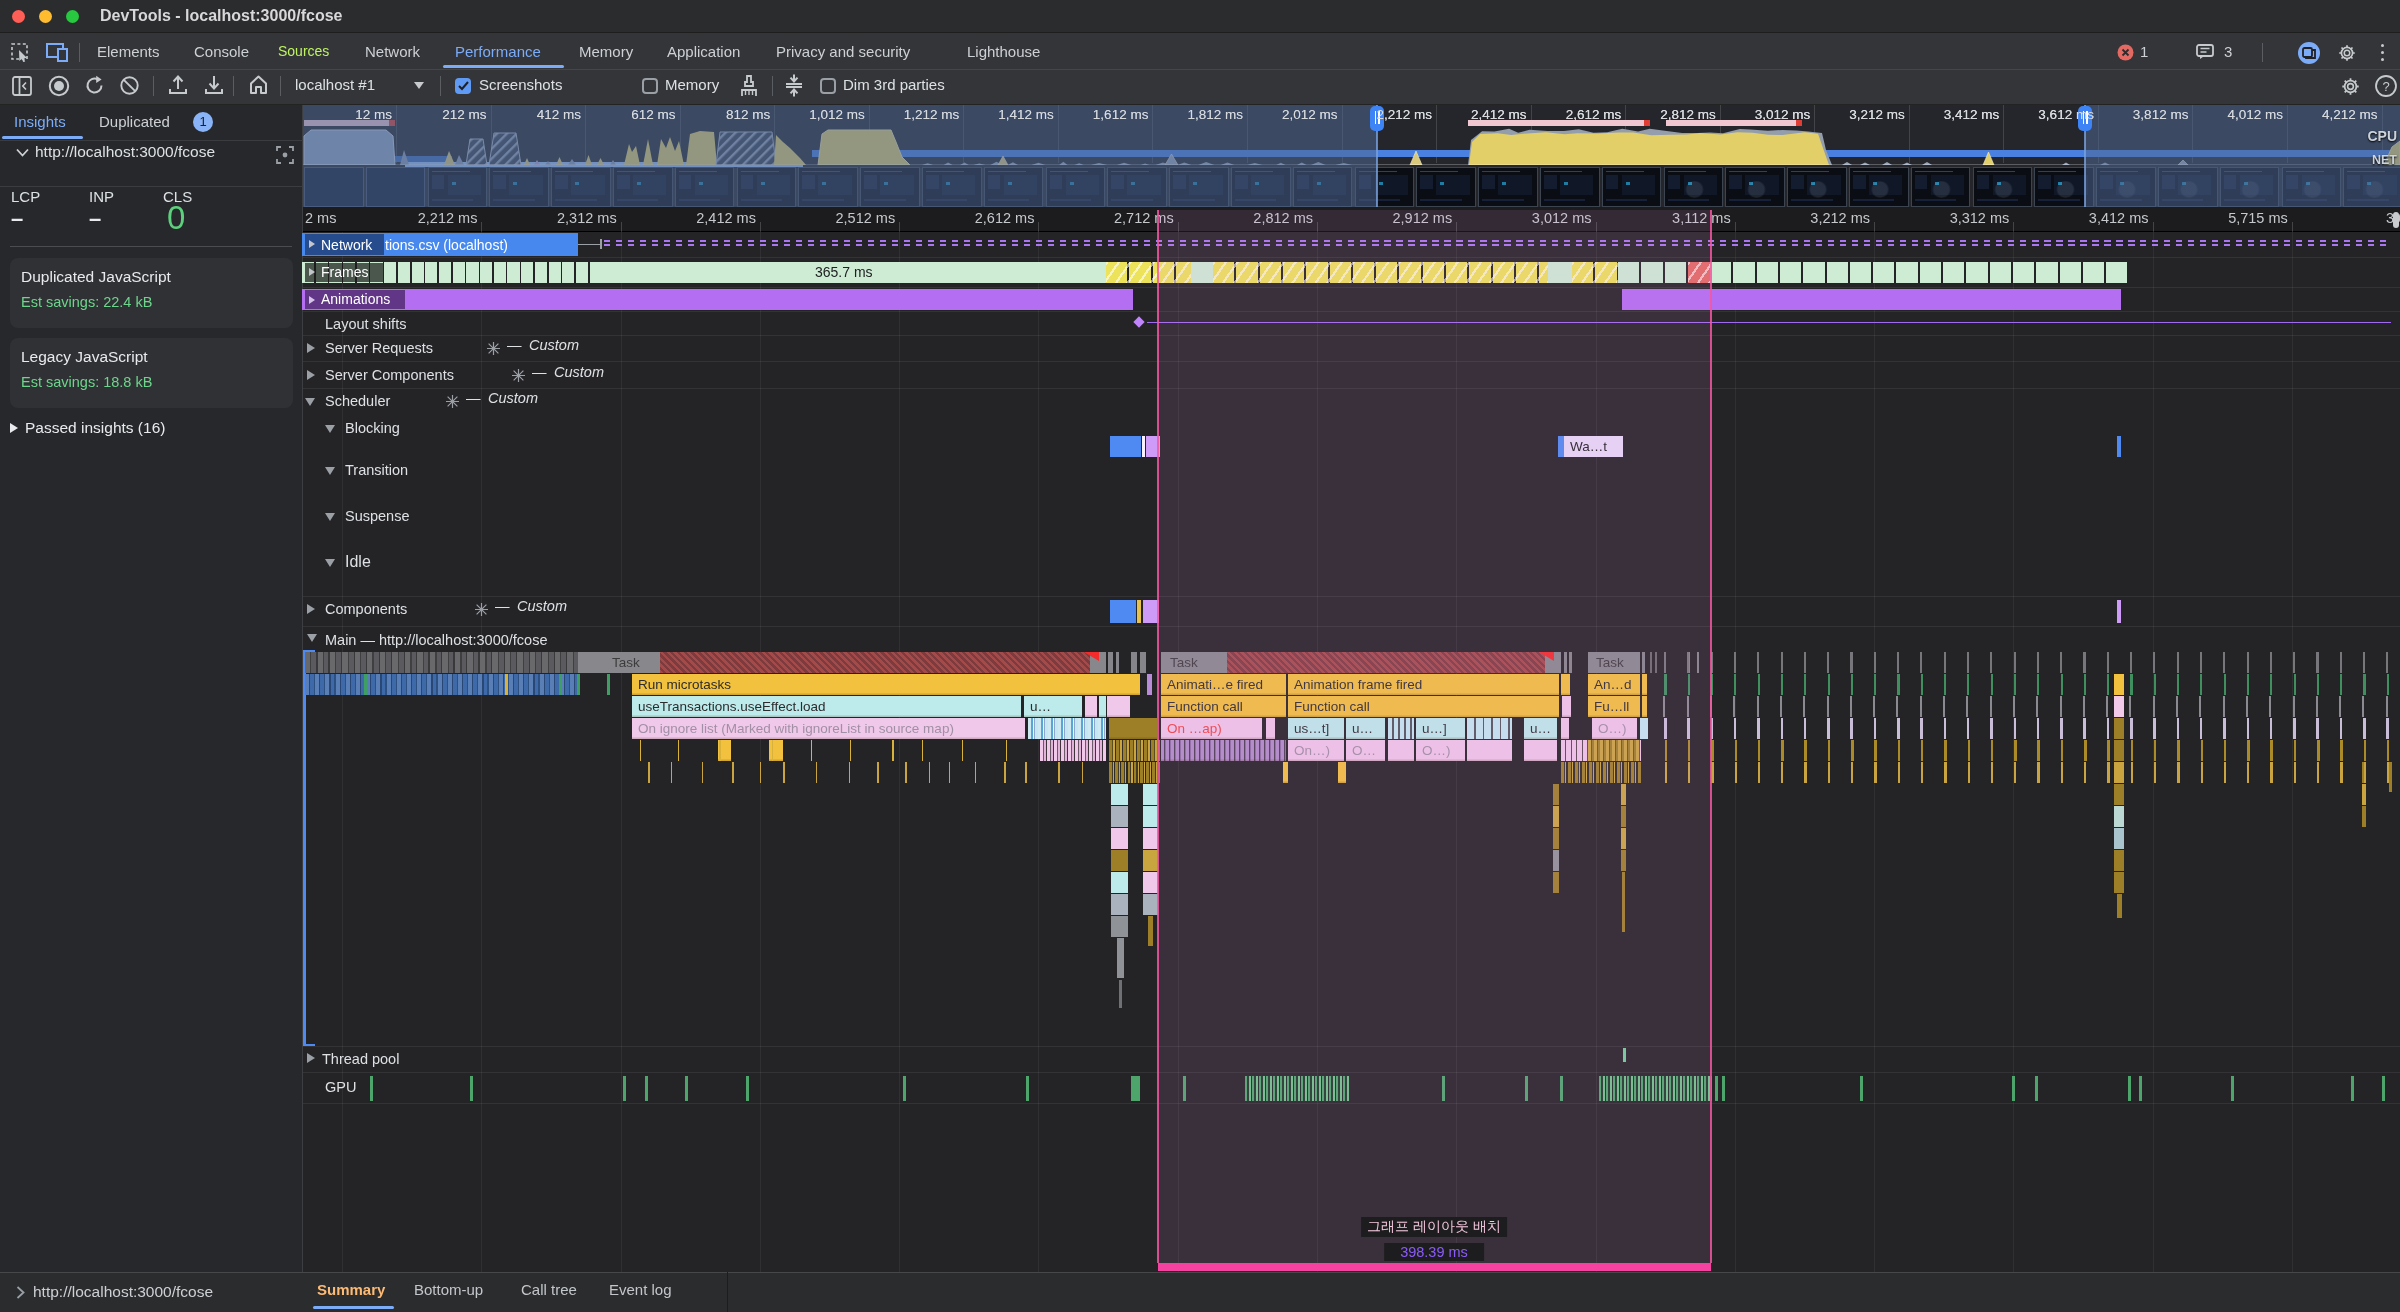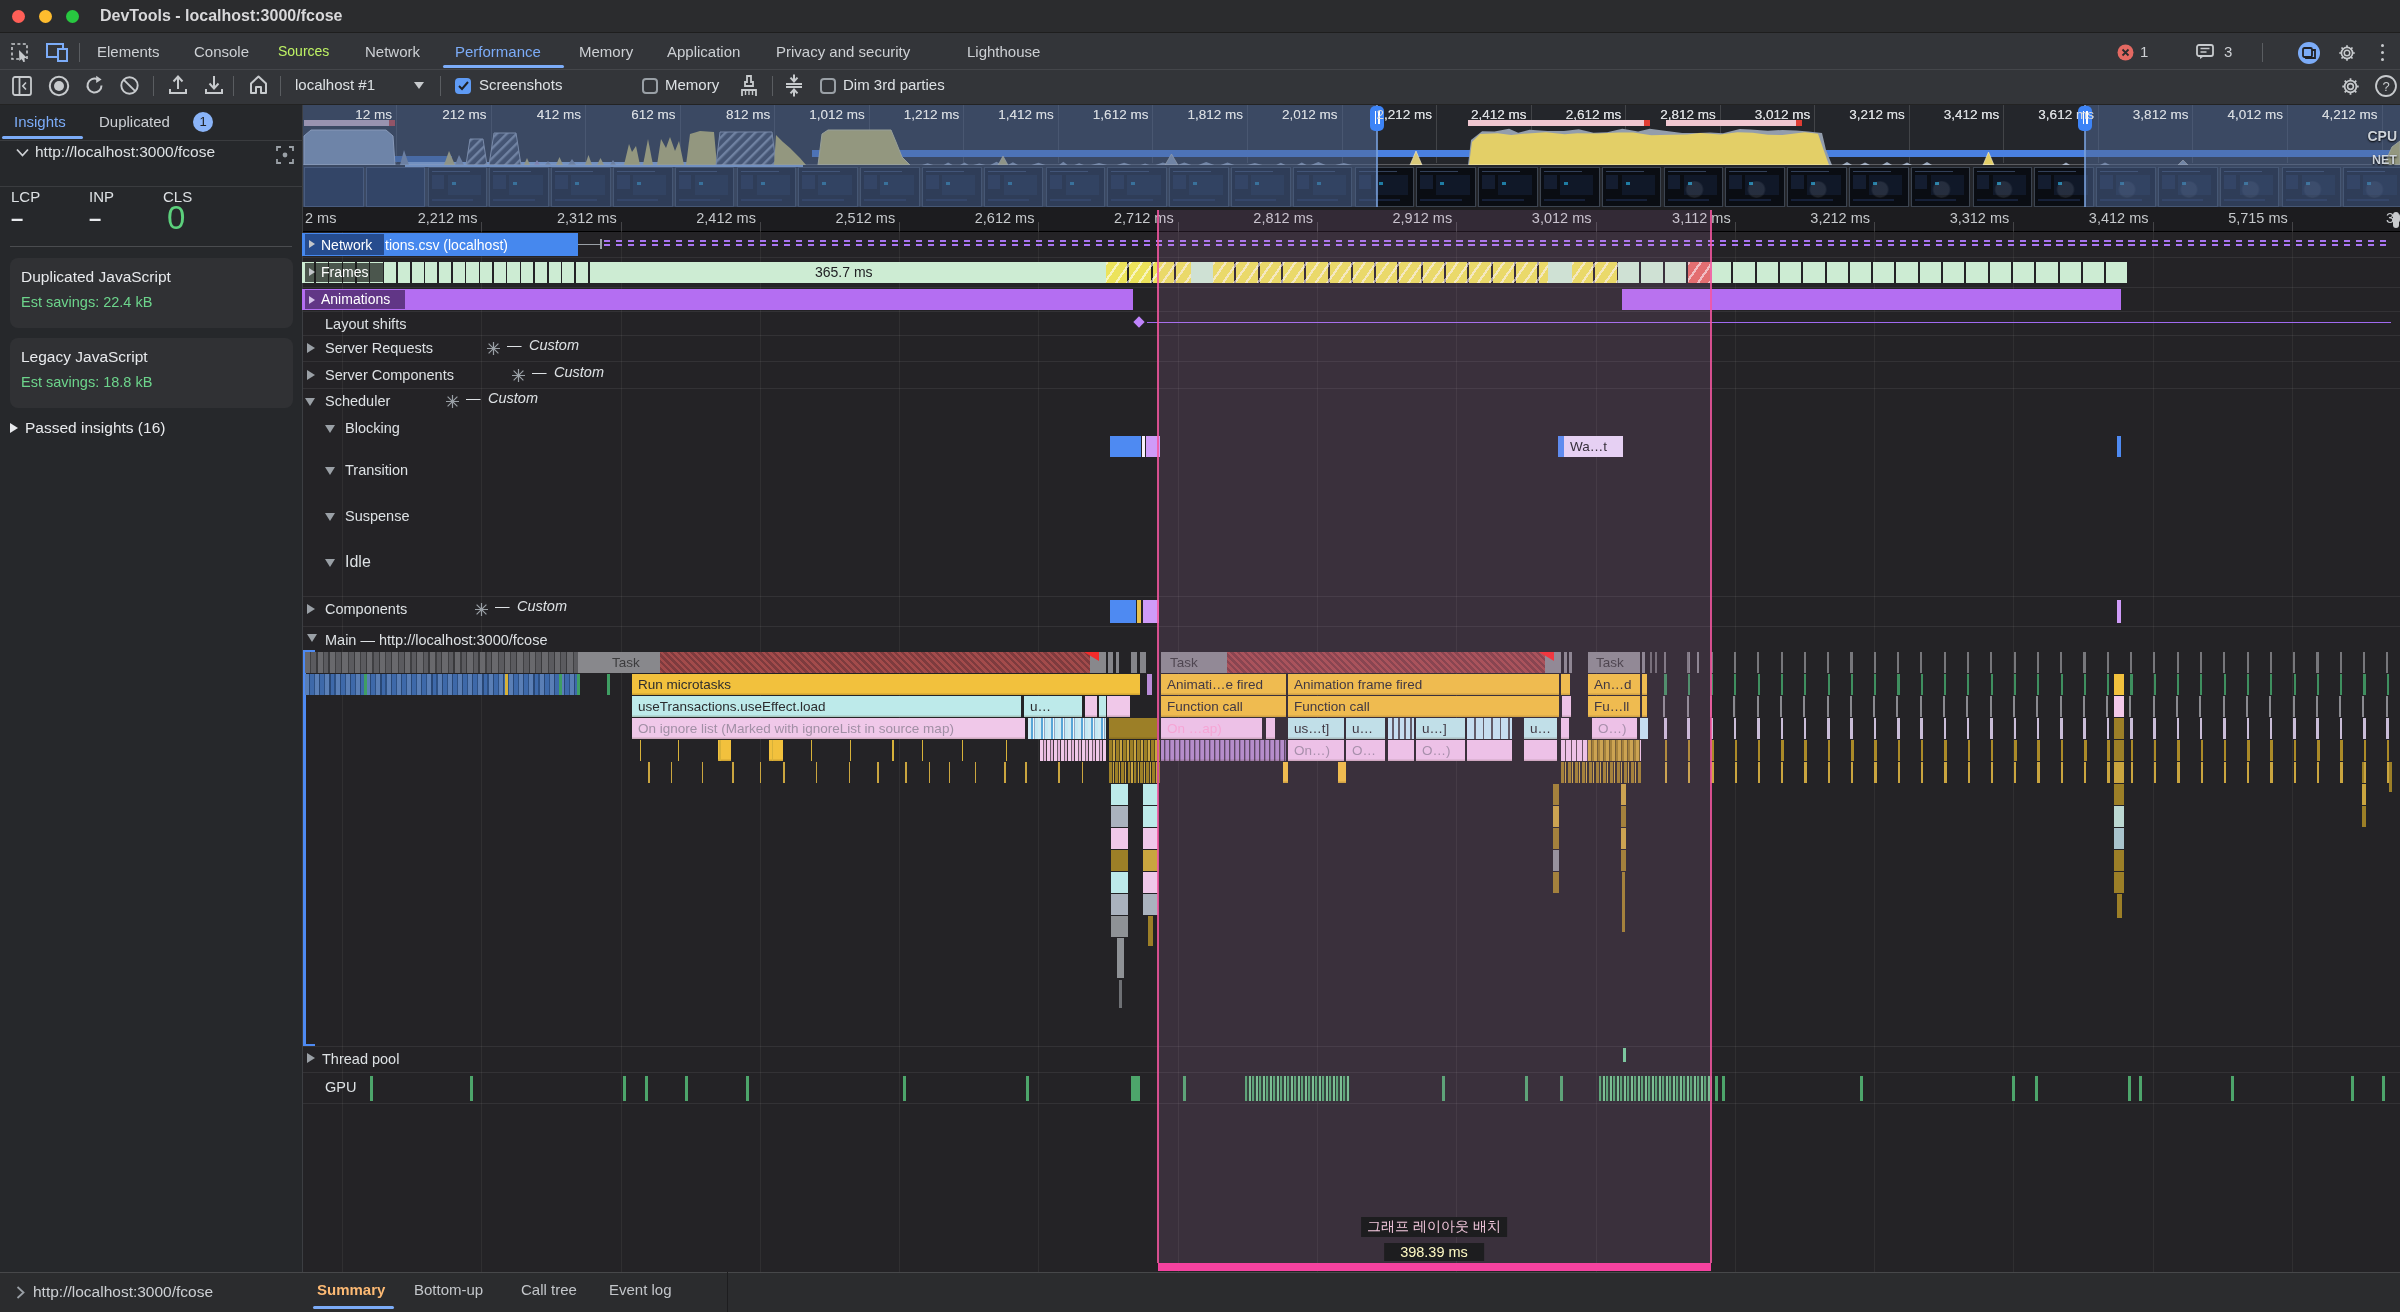--- a/index.html
+++ b/index.html
@@ -741,21 +741,21 @@
 <div class="bartext" style="left:1294px;top:696px;max-width:263px;color:#2c2c2e;">Function call</div>
 <div class="a" style="left:1562px;top:696px;width:9px;height:21px;background:#f0c8e9;box-shadow:inset 0 -1.5px 0 rgba(60,40,0,0.18);"></div>
 <div class="a" style="left:1588px;top:696px;width:52px;height:21px;background:#f2c13d;box-shadow:inset 0 -1.5px 0 rgba(60,40,0,0.18);"></div>
 <div class="bartext" style="left:1594px;top:696px;max-width:44px;color:#2c2c2e;">Fu…ll</div>
 <div class="a" style="left:1642px;top:696px;width:5px;height:21px;background:#f2c13d;box-shadow:inset 0 -1.5px 0 rgba(60,40,0,0.18);"></div>
 <div class="a" style="left:632px;top:718px;width:393px;height:21px;background:#f0c8e9;box-shadow:inset 0 -1.5px 0 rgba(60,40,0,0.18);"></div>
 <div class="bartext" style="left:638px;top:718px;max-width:385px;color:#a18fa5;">On ignore list (Marked with ignoreList in source map)</div>
 <div class="a" style="left:1028px;top:718px;width:78px;height:21px;background:repeating-linear-gradient(90deg,#cfe9f2 0 3px,#58a6d8 3px 4.6px,#eef4f8 4.6px 5.6px,#8ea7c4 5.6px 7px,#c3e8f3 7px 10px);"></div>
 <div class="a" style="left:1109px;top:718px;width:48px;height:21px;background:#9c7f27;box-shadow:inset 0 -1.5px 0 rgba(60,40,0,0.18);"></div>
 <div class="a" style="left:1161px;top:718px;width:70px;height:21px;background:#f0c8e9;box-shadow:inset 0 -1.5px 0 rgba(60,40,0,0.18);"></div>
-<div class="bartext" style="left:1167px;top:718px;max-width:62px;color:#f9a8d4;">On …ap)</div>
+<div class="bartext" style="left:1167px;top:718px;max-width:62px;color:#ef4444;">On …ap)</div>
 <div class="a" style="left:1231px;top:718px;width:31px;height:21px;background:#f0c8e9;box-shadow:inset 0 -1.5px 0 rgba(60,40,0,0.18);"></div>
 <div class="a" style="left:1266px;top:718px;width:9px;height:21px;background:#f0c8e9;box-shadow:inset 0 -1.5px 0 rgba(60,40,0,0.18);"></div>
 <div class="a" style="left:1288px;top:718px;width:56px;height:21px;background:#bdeaea;box-shadow:inset 0 -1.5px 0 rgba(60,40,0,0.18);"></div>
 <div class="bartext" style="left:1294px;top:718px;max-width:48px;color:#2c2c2e;">us…t]</div>
 <div class="a" style="left:1346px;top:718px;width:39px;height:21px;background:#bdeaea;box-shadow:inset 0 -1.5px 0 rgba(60,40,0,0.18);"></div>
 <div class="bartext" style="left:1352px;top:718px;max-width:31px;color:#2c2c2e;">u…</div>
 <div class="a" style="left:1388px;top:718px;width:26px;height:21px;background:repeating-linear-gradient(90deg,#c3e8f3 0 4px,#53555a 4px 6px);"></div>
 <div class="a" style="left:1416px;top:718px;width:49px;height:21px;background:#bdeaea;box-shadow:inset 0 -1.5px 0 rgba(60,40,0,0.18);"></div>
 <div class="bartext" style="left:1422px;top:718px;max-width:41px;color:#2c2c2e;">u…]</div>
 <div class="a" style="left:1467px;top:718px;width:45px;height:21px;background:repeating-linear-gradient(90deg,#c3e8f3 0 7px,#53555a 7px 8.6px);"></div>
@@ -1074,21 +1074,21 @@
 <div class="a" style="left:2351px;top:1076px;width:2.5px;height:25px;background:#4da56b;"></div>
 <div class="a" style="left:2382px;top:1076px;width:2.5px;height:25px;background:#4da56b;"></div>
 <div class="a" style="left:1131px;top:1076px;width:9px;height:25px;background:#4da56b;"></div>
 <div class="a" style="left:1245px;top:1076px;width:105px;height:25px;background:repeating-linear-gradient(90deg,#4da56b 0 2.4px,#1e3a2a 2.4px 4px,#6fc38a 4px 5.6px,#1a2b21 5.6px 7px);"></div>
 <div class="a" style="left:1599px;top:1076px;width:113px;height:25px;background:repeating-linear-gradient(90deg,#4da56b 0 2.4px,#1e3a2a 2.4px 4px,#6fc38a 4px 5.6px,#1a2b21 5.6px 7px);"></div>
 <div class="a" style="left:1157.5px;top:210px;width:553px;height:1053px;background:rgba(222,150,220,0.12);"></div>
 <div class="a" style="left:1156.5px;top:210px;width:2px;height:1053px;background:rgba(244,86,160,0.85);"></div>
 <div class="a" style="left:1709.5px;top:210px;width:2px;height:1053px;background:rgba(244,86,160,0.85);"></div>
 <div class="a" style="left:1157.5px;top:1263px;width:553px;height:8px;background:#f542a0;"></div>
 <div class="a" style="left:1434px;top:1217px;font-size:14px;color:#f3c7dd;background:#1d1d1f;padding:1px 6px;transform:translateX(-50%);white-space:nowrap;">그래프 레이아웃 배치</div>
-<div class="a" style="left:1434px;top:1243px;font-size:14.5px;color:#fef9c3;background:#1d1d1f;padding:1px 16px;transform:translateX(-50%);white-space:nowrap;">398.39 ms</div>
+<div class="a" style="left:1434px;top:1243px;font-size:14.5px;color:#8b5cf6;background:#1d1d1f;padding:1px 16px;transform:translateX(-50%);white-space:nowrap;">398.39 ms</div>
 <div class="a" style="left:0px;top:1272px;width:2400px;height:40px;background:#2b2c2e;border-top:1px solid #47484a;"></div>
 <svg class="a" style="left:16px;top:1286px" width="9" height="13" viewBox="0 0 9 13">
     <path d="M1.5 1 L7.5 6.5 L1.5 12" fill="none" stroke="#9aa0a6" stroke-width="1.8"></path>
   </svg>
 <div class="a" style="left:33px;top:1283px;font-size:15.5px;color:#cdd0d4;">http://localhost:3000/fcose</div>
 <div class="a" style="left:727px;top:1272px;width:1px;height:40px;background:#1d1d1f;"></div>
 <div class="a" style="left:317px;top:1281px;font-size:15px;color:#fdba74;font-weight:bold;">Summary</div>
 <div class="a" style="left:414px;top:1281px;font-size:15px;color:#c3c6ca;">Bottom-up</div>
 <div class="a" style="left:521px;top:1281px;font-size:15px;color:#c3c6ca;">Call tree</div>
 <div class="a" style="left:609px;top:1281px;font-size:15px;color:#c3c6ca;">Event log</div>

